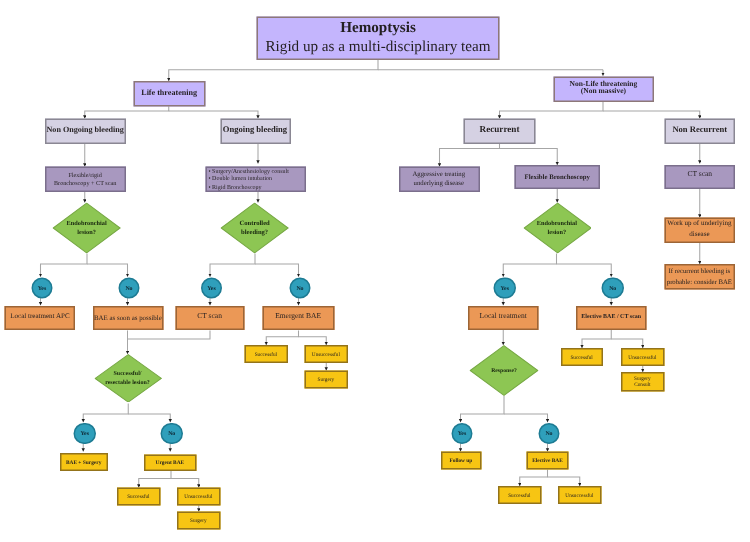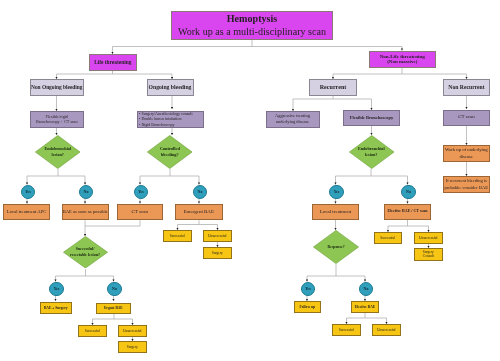--- a/index.html
+++ b/index.html
@@ -1,21 +1,21 @@
 <!DOCTYPE html>
 <html><head>
 <meta charset="utf-8">
 <title>Hemoptysis flowchart</title>
 <style>
   html,body{margin:0;padding:0;background:#ffffff;}
   body{width:500px;height:361px;overflow:hidden;font-family:"Liberation Serif",serif;-webkit-font-smoothing:antialiased;}
   #stage{position:relative;width:500px;height:361px;background:#fff;}
   .node{position:absolute;box-sizing:border-box;display:flex;align-items:center;justify-content:center;text-align:center;color:#231f20;}
   .node span{display:block;width:100%;white-space:nowrap;}
-  .pink{background:#d946ef;border:0.7px solid #8d7878;}
+  .pink{background:#c4b5fd;border:0.7px solid #8d7878;}
   .lpurple{background:#d5d1e3;border:0.7px solid #8a8793;}
   .mpurple{background:#a898bf;border:0.7px solid #7b6f8c;}
   .orange{background:#eb9856;border:0.7px solid #9c6536;}
   .yellow{background:#f7c513;border:0.7px solid #93731a;}
   .diamond{position:absolute;}
   .diamond .dtext{white-space:nowrap;position:absolute;left:0;top:0;width:100%;height:100%;display:flex;align-items:center;justify-content:center;text-align:center;color:#18260f;font-weight:bold;}
   .circ{position:absolute;border-radius:50%;background:#2f9fbb;border:0.9px solid #1d7b93;display:flex;align-items:center;justify-content:center;color:#0d2530;font-weight:bold;}
   svg.lines{position:absolute;left:0;top:0;}
 </style>
 </head>
@@ -74,21 +74,21 @@
 <polyline points="428.5,243 428.5,248" fill="none" stroke="#a6a6a6" stroke-width="0.7" marker-end="url(#ah)"></polyline>
 <polyline points="335.5,220 335.5,230" fill="none" stroke="#a6a6a6" stroke-width="0.7" marker-end="url(#ah)"></polyline>
 <polyline points="336,264 336,276 307,276 307,281.5" fill="none" stroke="#a6a6a6" stroke-width="0.7" marker-end="url(#ah)"></polyline>
 <polyline points="336,276 365,276 365,281.5" fill="none" stroke="#a6a6a6" stroke-width="0.7" marker-end="url(#ah)"></polyline>
 <polyline points="307,294.5 307,301" fill="none" stroke="#a6a6a6" stroke-width="0.7" marker-end="url(#ah)"></polyline>
 <polyline points="365,294.5 365,301" fill="none" stroke="#a6a6a6" stroke-width="0.7" marker-end="url(#ah)"></polyline>
 <polyline points="365,313 365,318 346.5,318 346.5,324" fill="none" stroke="#a6a6a6" stroke-width="0.7" marker-end="url(#ah)"></polyline>
 <polyline points="365,318 386.5,318 386.5,324" fill="none" stroke="#a6a6a6" stroke-width="0.7" marker-end="url(#ah)"></polyline>
 </svg>
 <div class="node pink" style="left:171px;top:11.3px;width:162px;height:28.3px;font-size:10.1px;line-height:1.34;">
-      <span><b>Hemoptysis</b><br><span style="font-weight:400">Work up as a multi-disciplinary scan</span></span>
+      <span><b>Hemoptysis</b><br><span style="font-weight:400">Rigid up as a multi-disciplinary team</span></span>
     </div>
 <div class="node pink" style="left:89px;top:54px;width:47.5px;height:16.5px;font-size:5.4px;line-height:1.22;font-weight:bold;">
       <span>Life threatening</span>
     </div>
 <div class="node pink" style="left:368.5px;top:50.5px;width:67.5px;height:17.5px;font-size:5px;line-height:1.12;font-weight:bold;">
       <span>Non-Life threatening<br>(Non massive)</span>
     </div>
 <div class="node lpurple" style="left:30px;top:79px;width:53.5px;height:16.5px;font-size:5.4px;line-height:1.22;font-weight:bold;">
       <span>Non Ongoing bleeding</span>
     </div>

